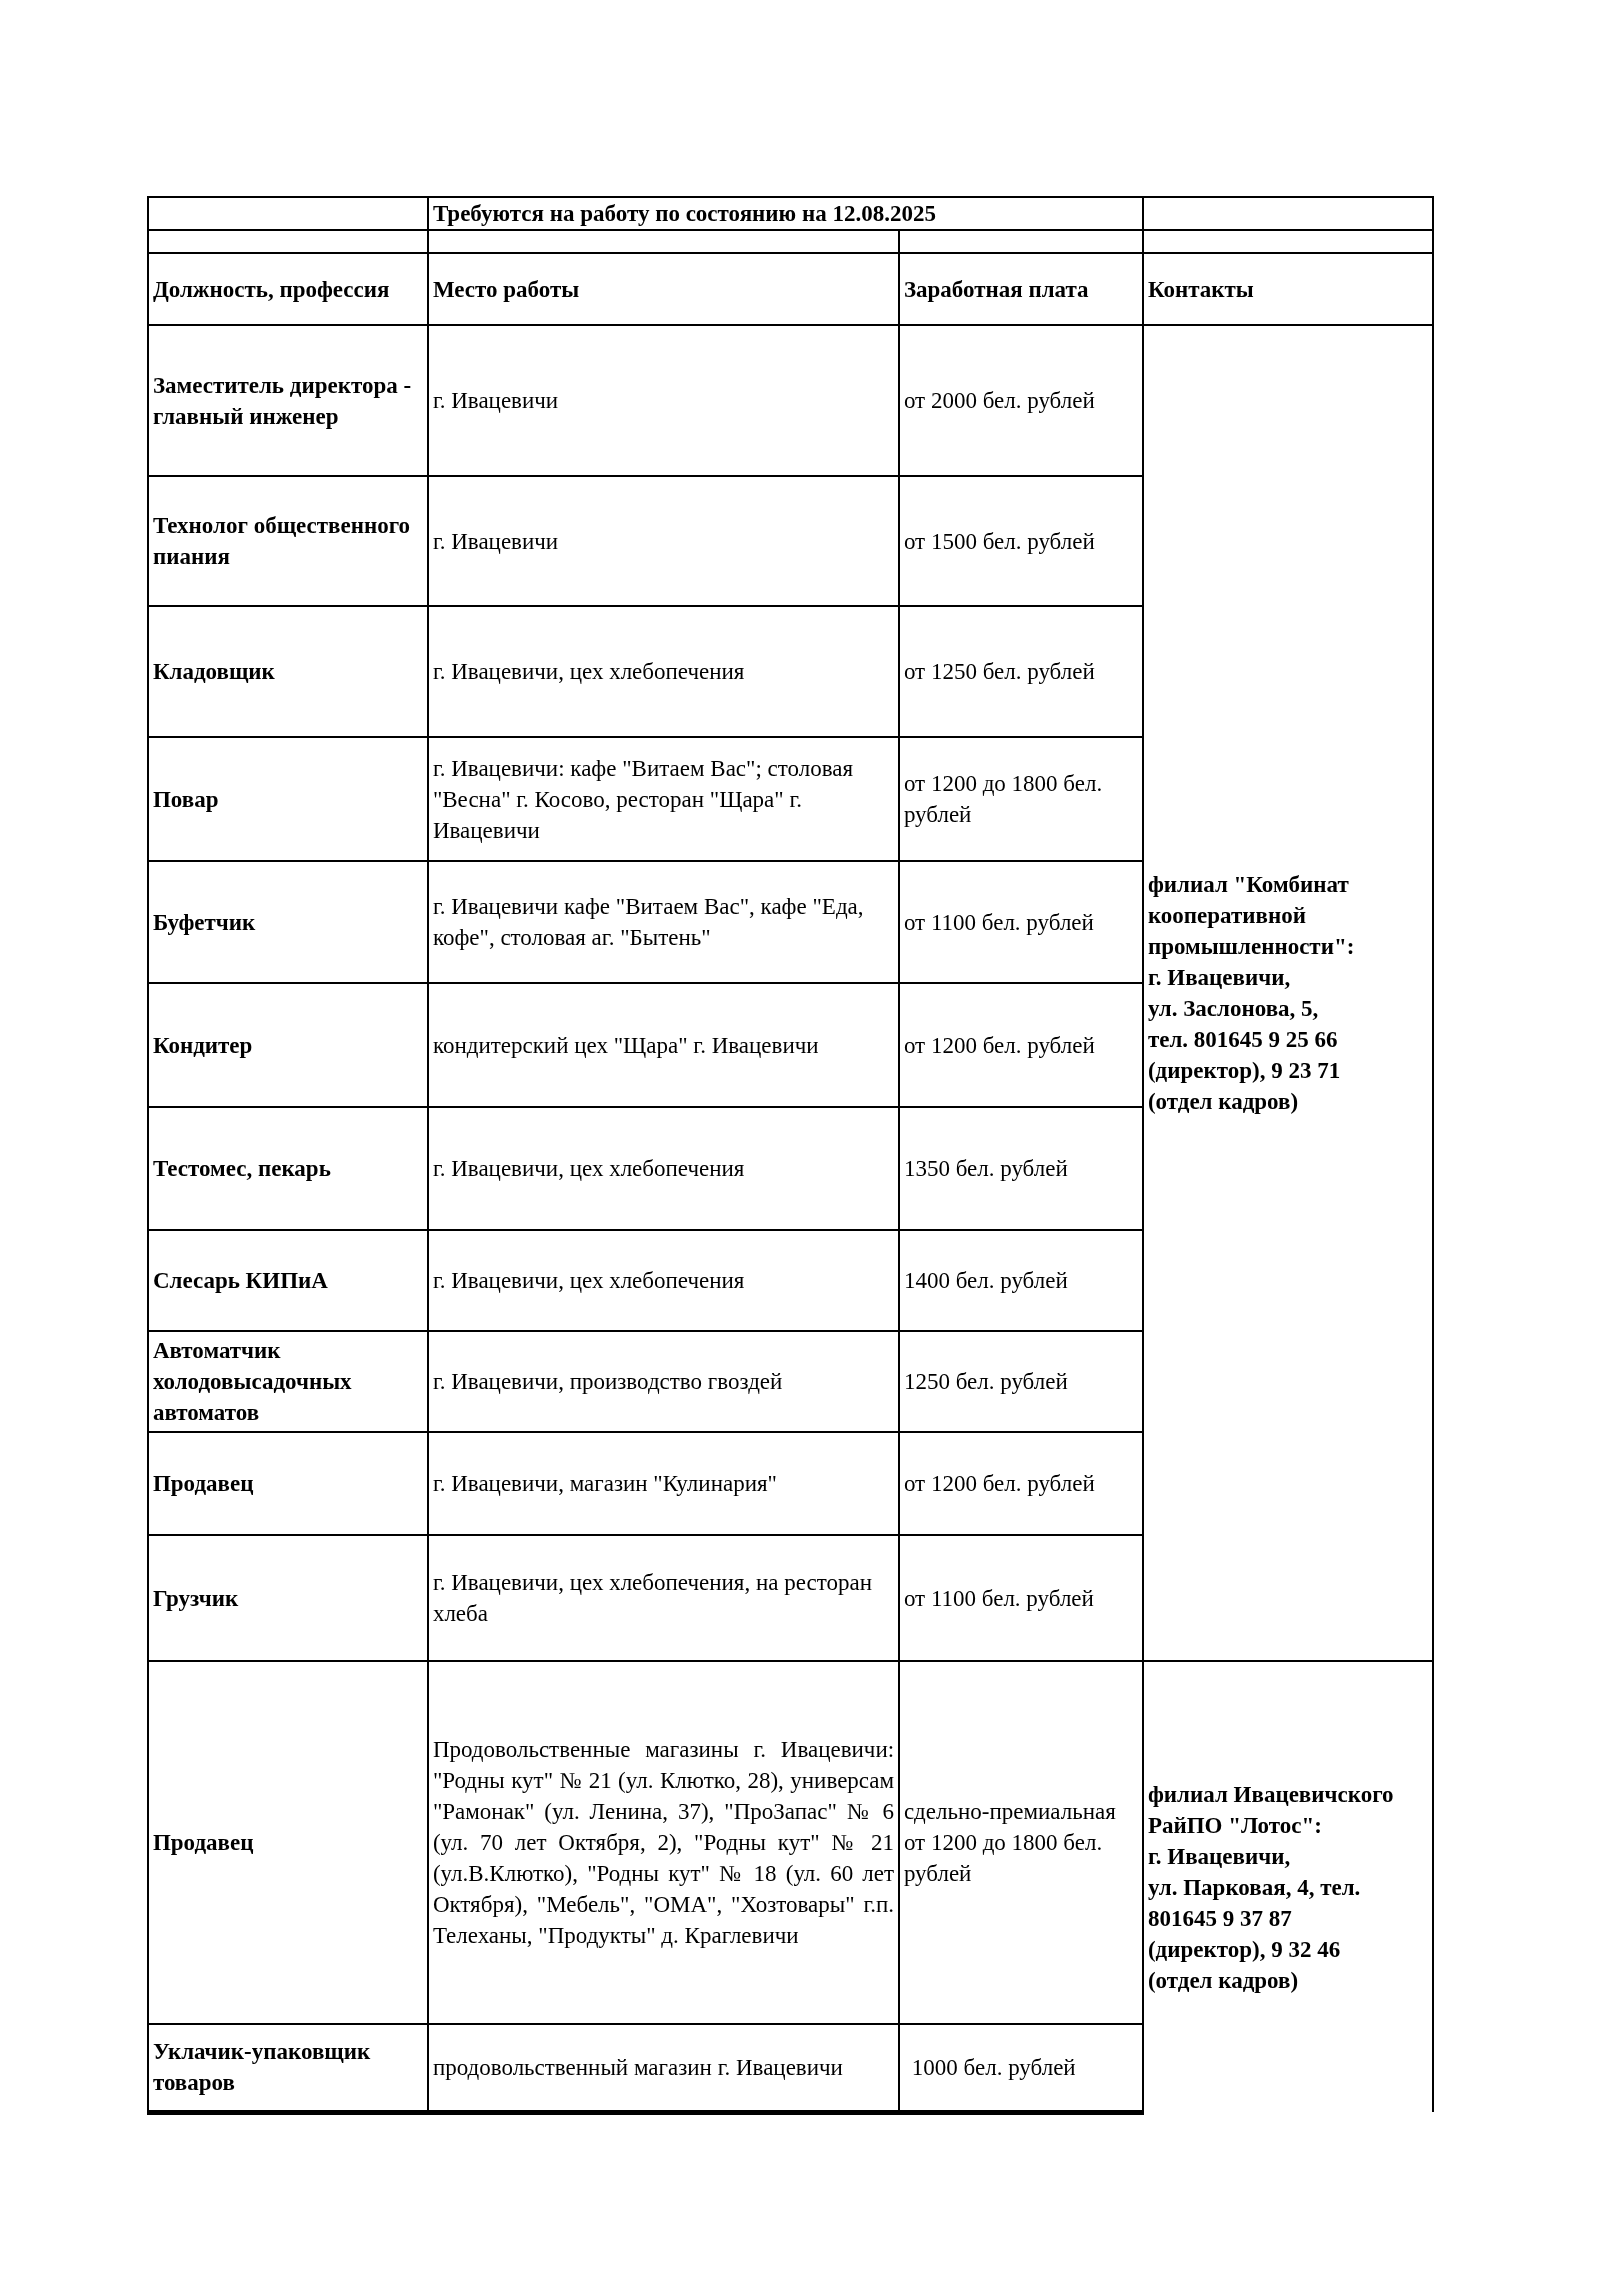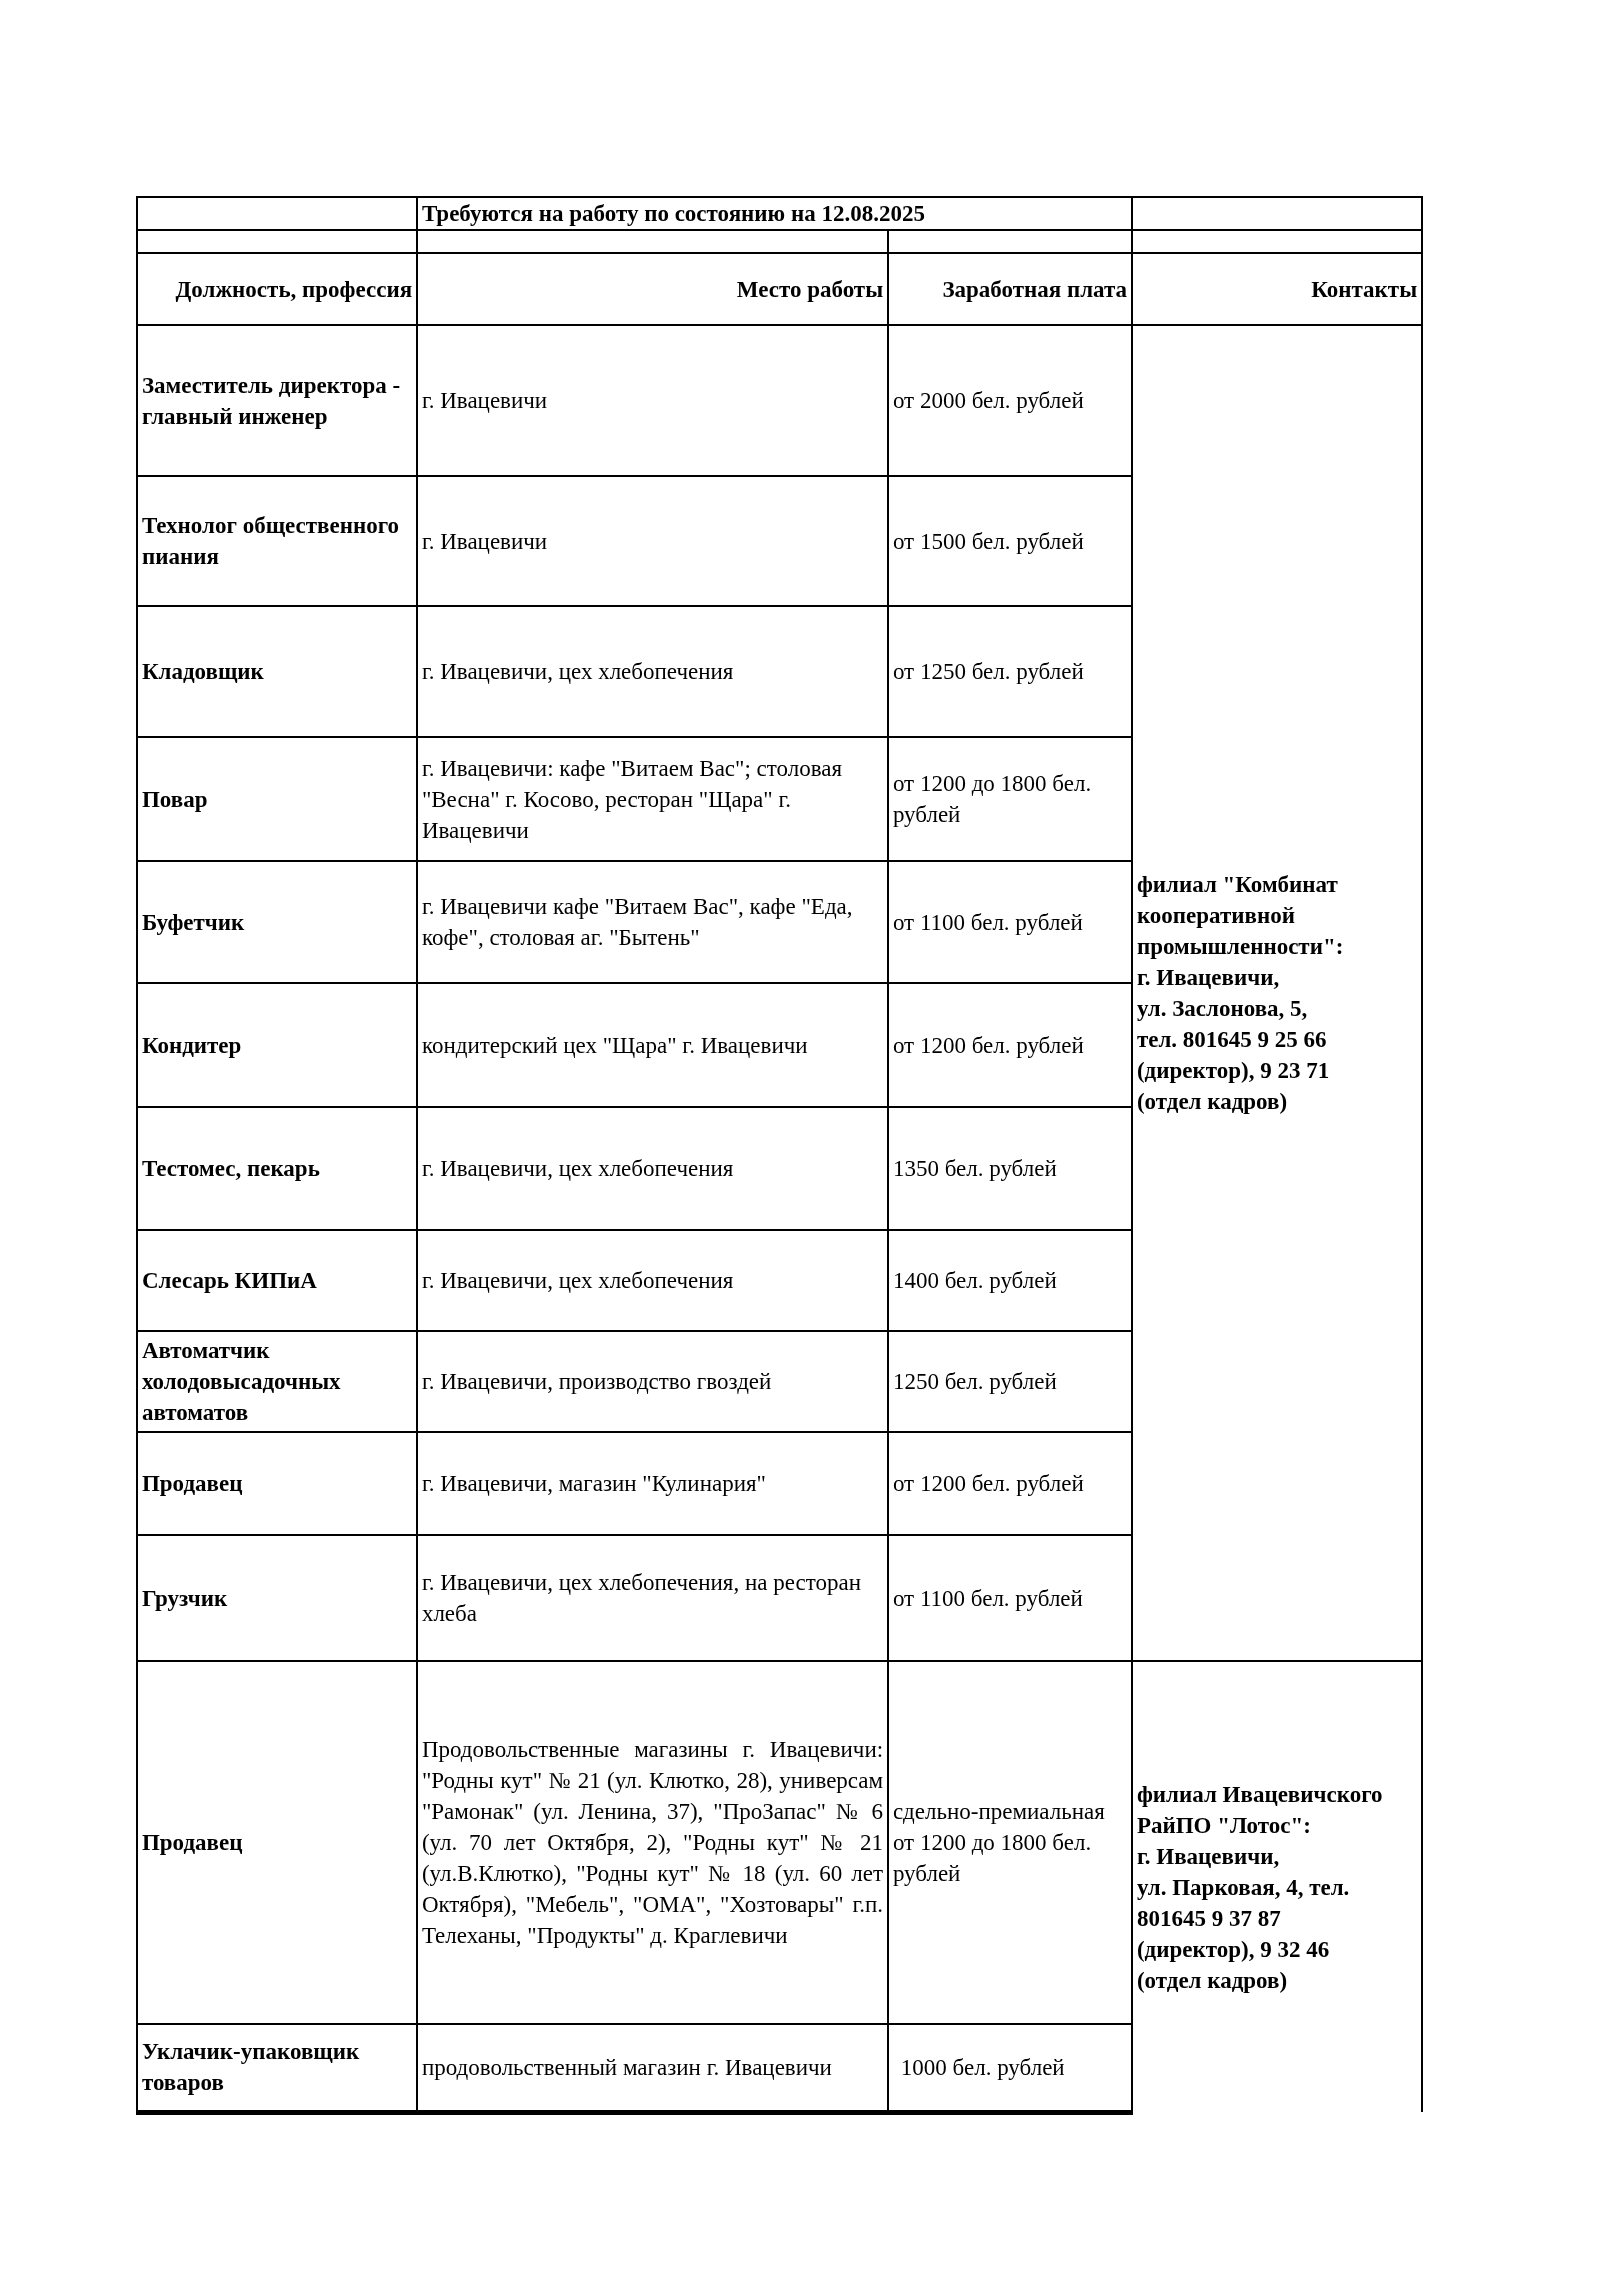--- a/index.html
+++ b/index.html
@@ -1,29 +1,29 @@
 <!DOCTYPE html>
 <html style="font-size:10.5px"><head>
 <meta charset="utf-8">
 <style>
   html, body { margin: 0; padding: 0; background: #ffffff; }
   body { width: 1623px; height: 2295px; position: relative; overflow: hidden;
          font-family: "Liberation Serif", "DejaVu Serif", serif; color: #000; }
   .page { position: absolute; left: 0; top: 0; width: 1623px; height: 2295px; }
-  table.jobs { position: absolute; left: 136px; top: 196px; border-collapse: collapse;
+  table.jobs { position: absolute; left: 147px; top: 196px; border-collapse: collapse;
                table-layout: fixed; width: 1286px; }
   table.jobs td { border: 2px solid #000; padding: 0 3.9px; vertical-align: middle;
                   font-size: 23px; line-height: 31px; box-sizing: border-box; }
   col.c1 { width: 280px; }
   col.c2 { width: 471px; }
   col.c3 { width: 244px; }
   col.c4 { width: 290px; }
   .thick-top td { border-top-width: 5.2px; }
   .title { font-weight: bold; font-size: 23px; line-height: 26px; padding-left: 3.9px; }
-  .hdr { font-weight: bold; text-align: right; }
+  .hdr { font-weight: bold; text-align: left; }
   .pos { font-weight: bold; }
   .place { font-weight: normal; }
   .salary { font-weight: normal; }
   .contact { font-weight: bold; font-size: 23.6px; line-height: 31px; vertical-align: middle; }
   .justify { text-align: justify; text-align-last: left; }
   .contact-open { border-bottom: none !important; margin-top: 30px; }
 </style>
 </head>
 <body>
 

